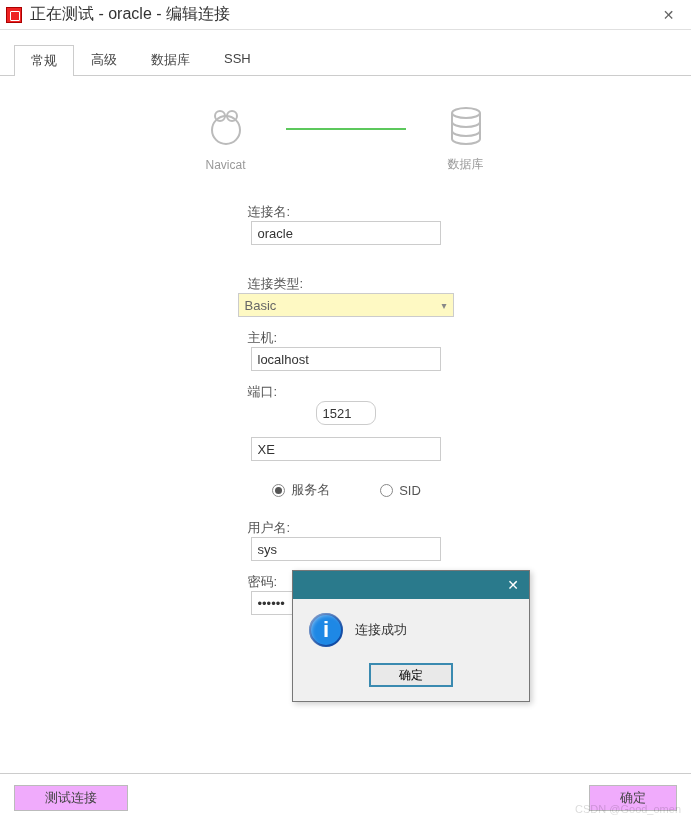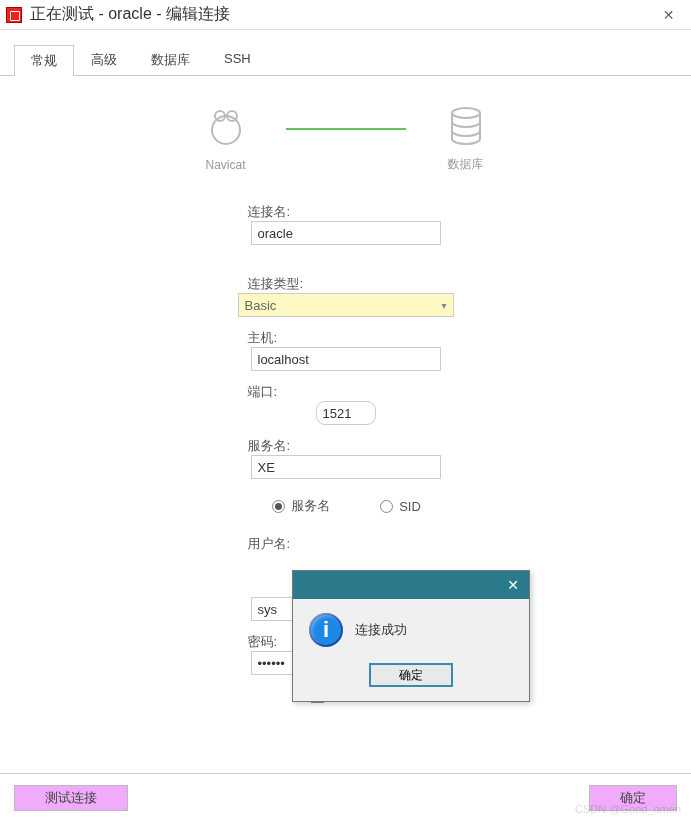--- a/index.html
+++ b/index.html
@@ -116,41 +116,40 @@
     <div class="form-label">主机:</div>
     <div class="form-control"><input type="text" value="localhost" style=""></div>
   </div>
 
   <div class="form-row">
     <div class="form-label">端口:</div>
     <div class="form-control"><input type="text" class="short" value="1521" style=""></div>
   </div>
 
   <div class="form-row">
-    <div class="form-label">服务名:</div>
     <div class="form-control"><input type="text" value="XE" style=""></div>
   </div>
 
   <div class="form-row">
     <div class="form-label"></div>
     <div class="form-control">
       <div class="radio-row">
         <div class="radio-item">
           <span class="radio checked"></span>
           <span>服务名</span>
         </div>
         <div class="radio-item">
           <span class="radio"></span>
           <span>SID</span>
         </div>
       </div>
     </div>
   </div>
 
-  <div class="form-row" style="margin-top:18px;gap:44px;">
+  <div class="form-row" style="margin-top:18px;">
     <div class="form-label">用户名:</div>
     <div class="form-control" style="max-width:200px;"><input type="text" value="sys" style=""></div>
   </div>
 
   <div class="form-row">
     <div class="form-label">密码:</div>
     <div class="form-control" style="max-width:200px;"><input type="text" value="••••••" style=""></div>
   </div>
 
   <div class="form-row">

